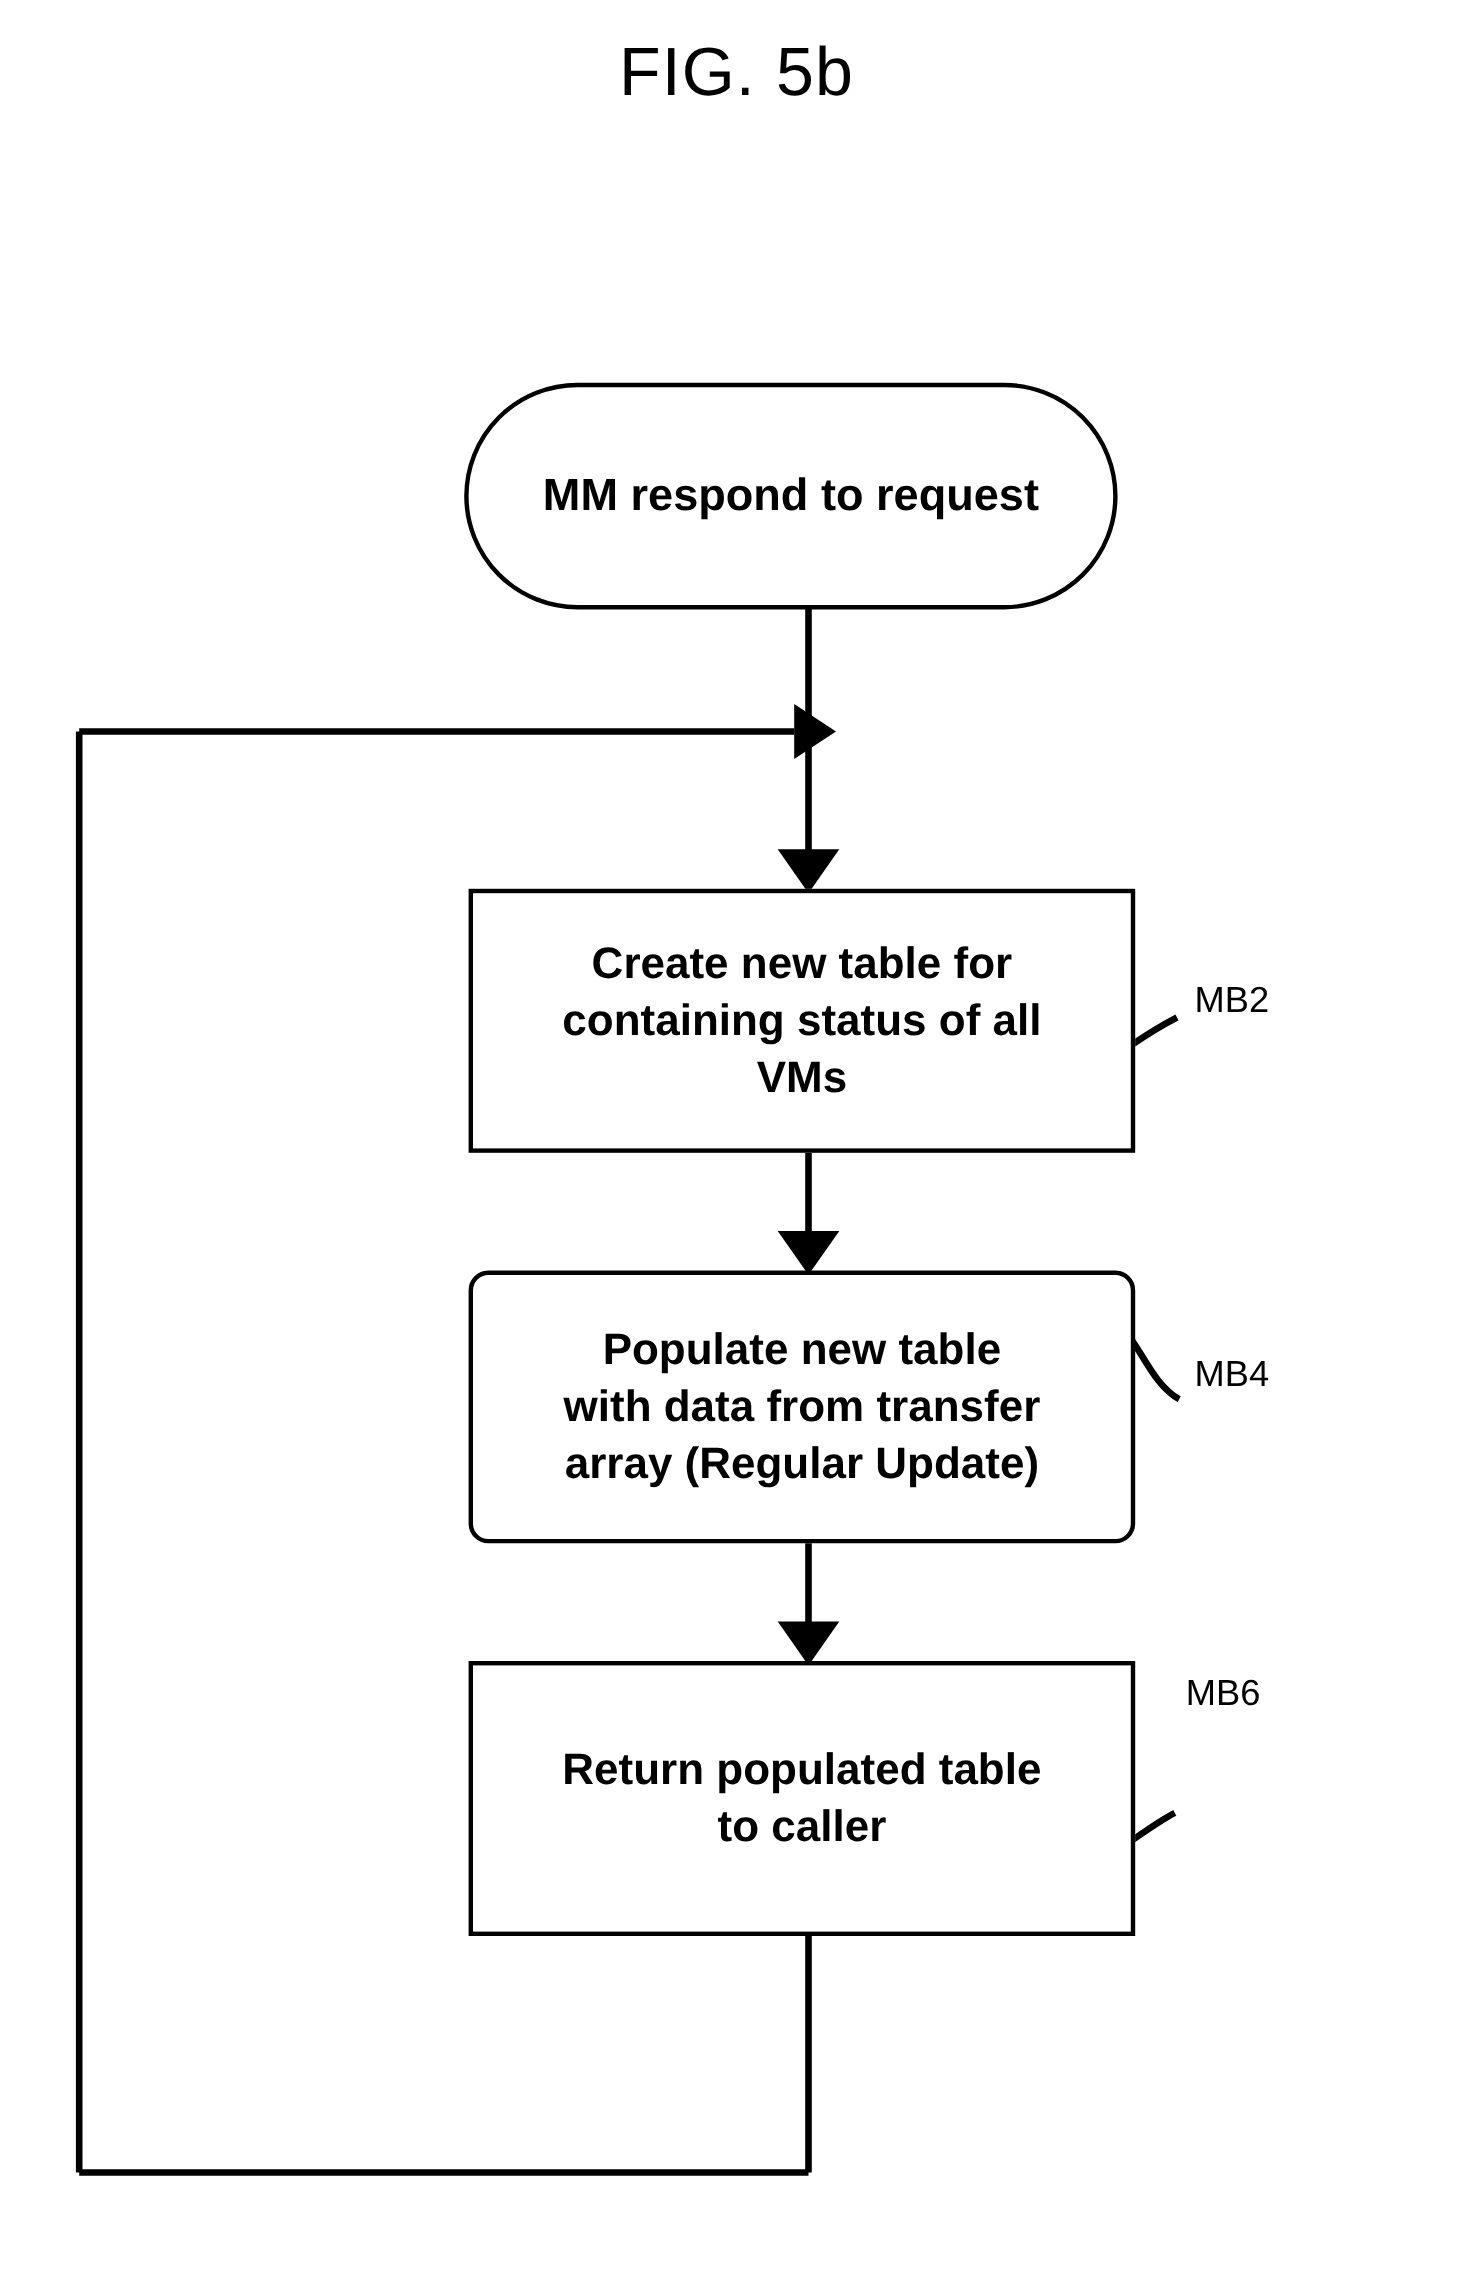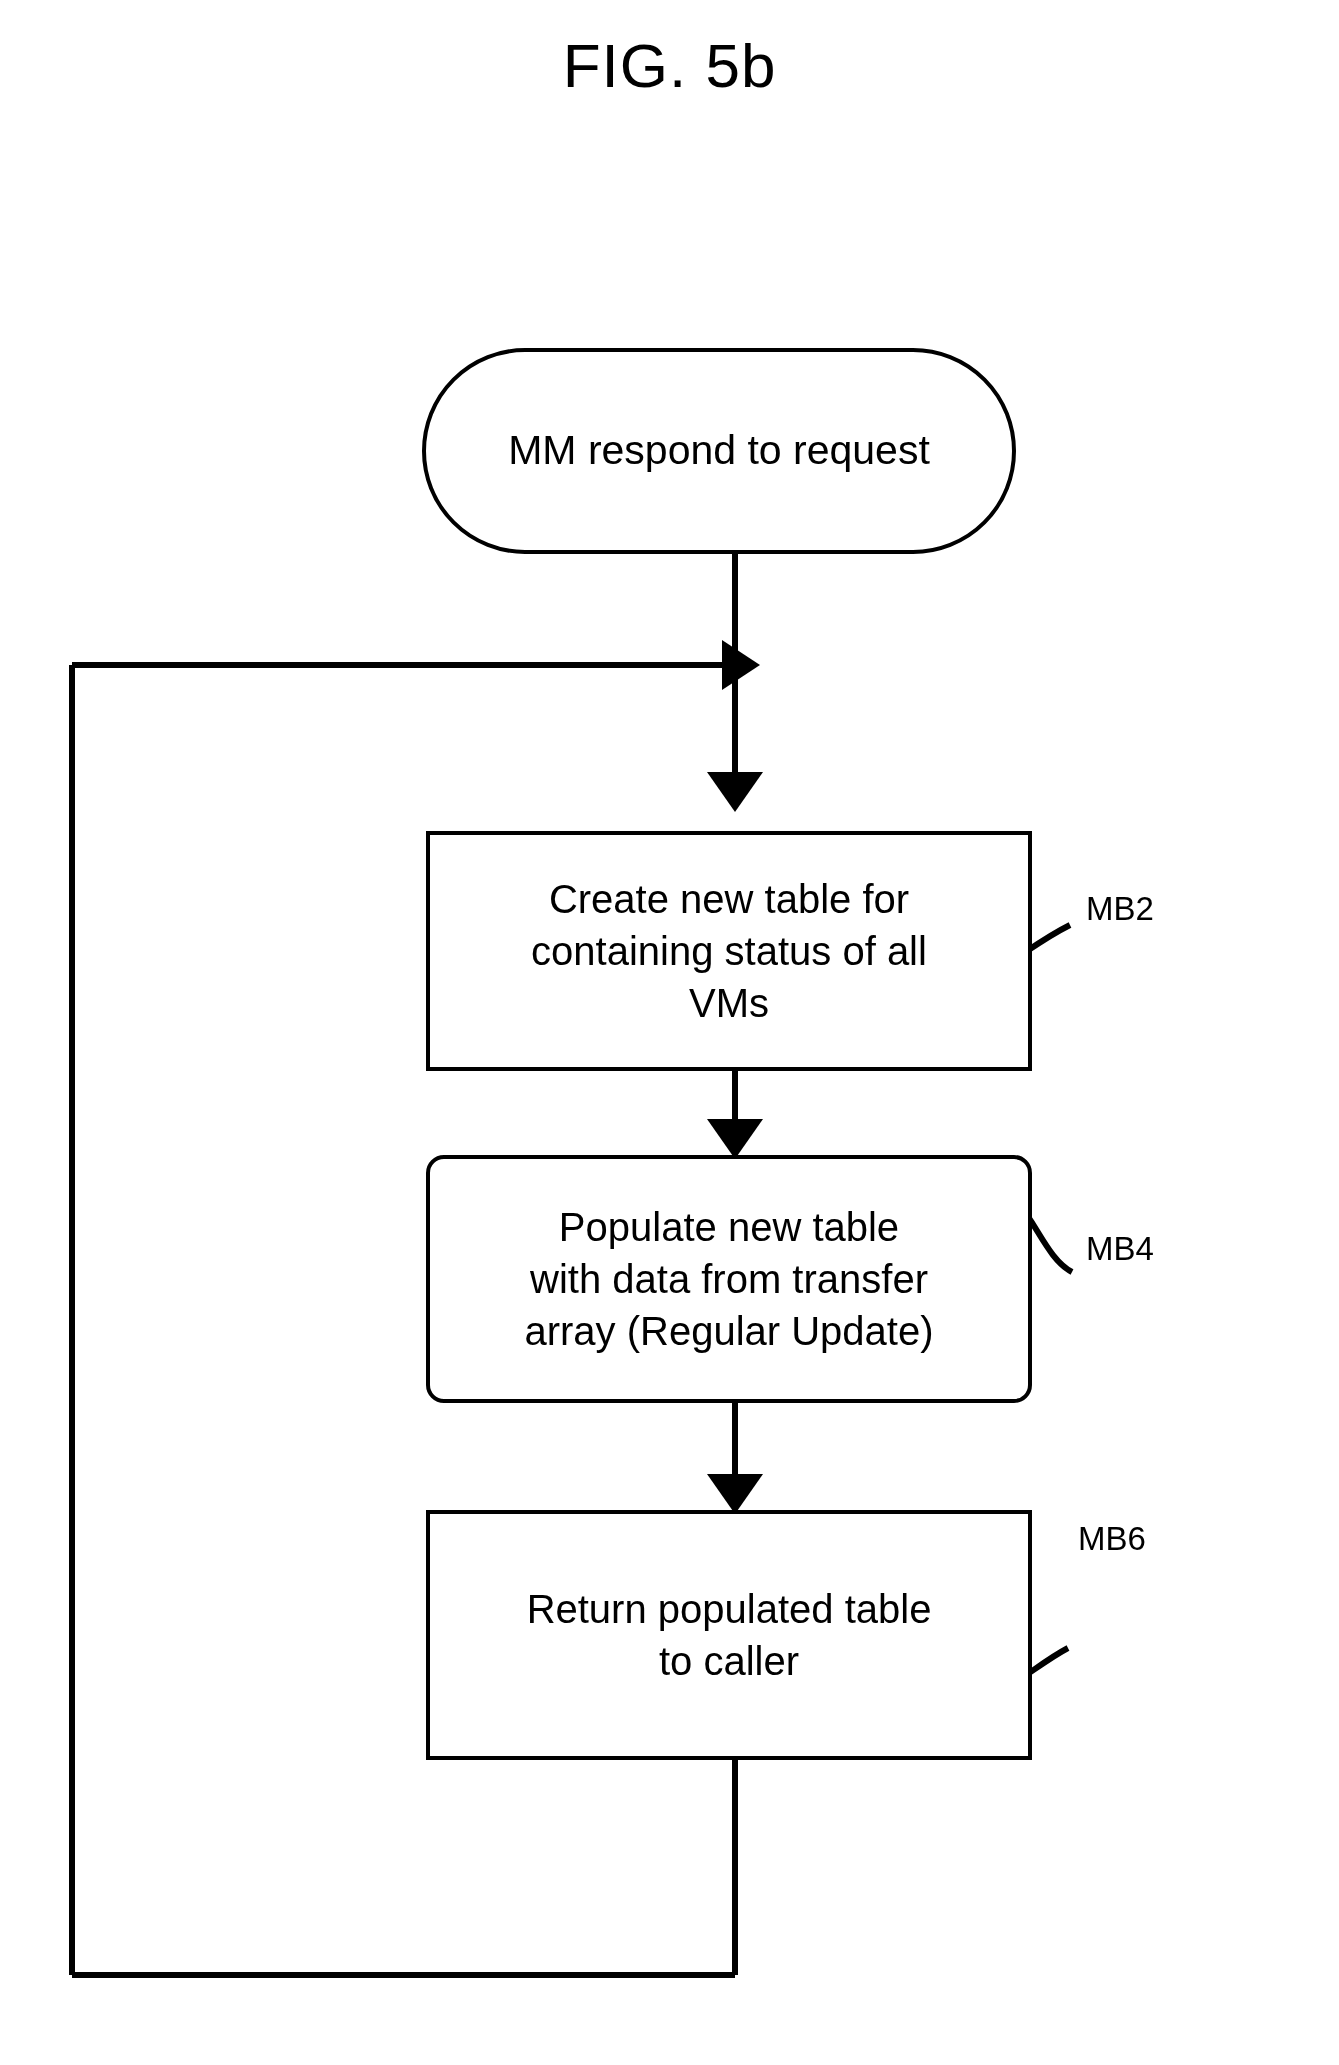--- a/index.html
+++ b/index.html
@@ -53,41 +53,40 @@
     text-align: center;
     color: #000000;
   }
   .node .node-text {
     display: block;
     width: 100%;
     padding: 0 12px;
     box-sizing: border-box;
     line-height: 1.30;
     font-size: 40px;
-    font-weight: 400;
+    font-weight: 700;
     white-space: pre-line;
   }
 
   
   #node-start {
     left: 422px;
     top: 348px;
     width: 594px;
     height: 206px;
     border-radius: 103px;
   }
   #node-start .node-text { font-size: 41px; }
 
   
   #node-mb2 {
     left: 426px;
     top: 808px;
     width: 606px;
     height: 240px;
-    margin-top: 23px;
   }
   #node-mb4 {
     left: 426px;
     top: 1155px;
     width: 606px;
     height: 248px;
     border-radius: 18px;
   }
   #node-mb6 {
     left: 426px;

